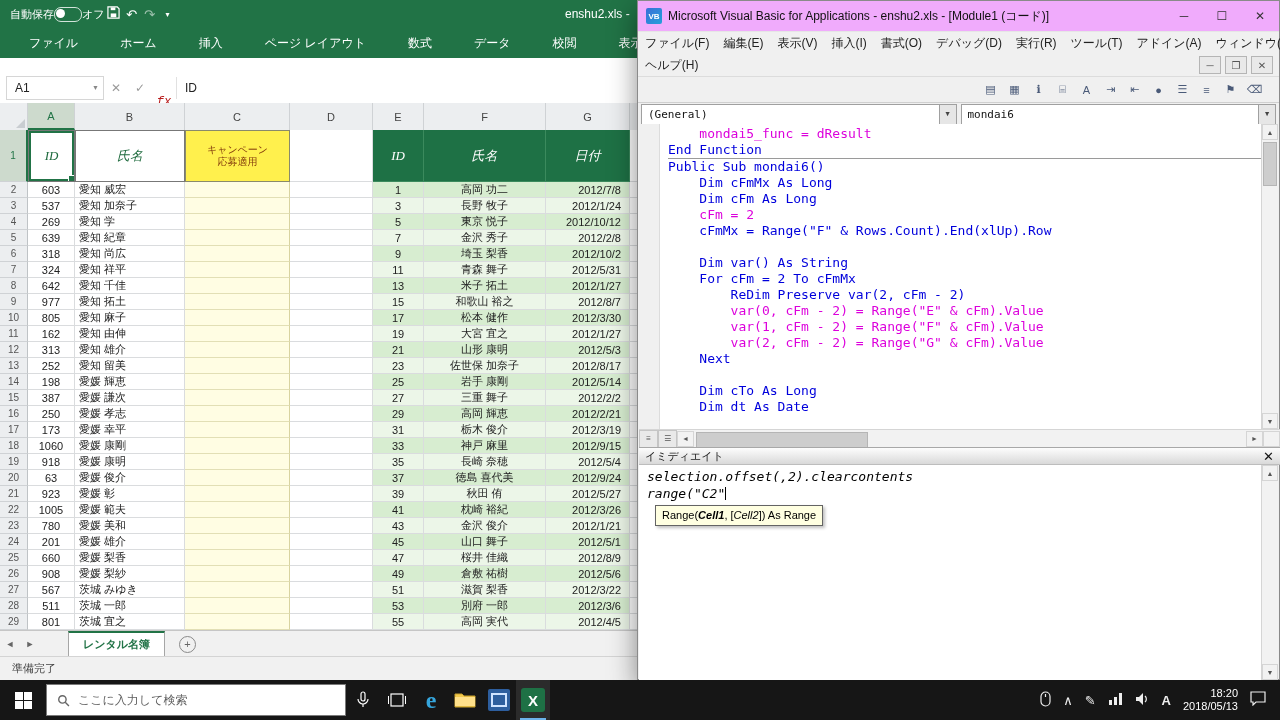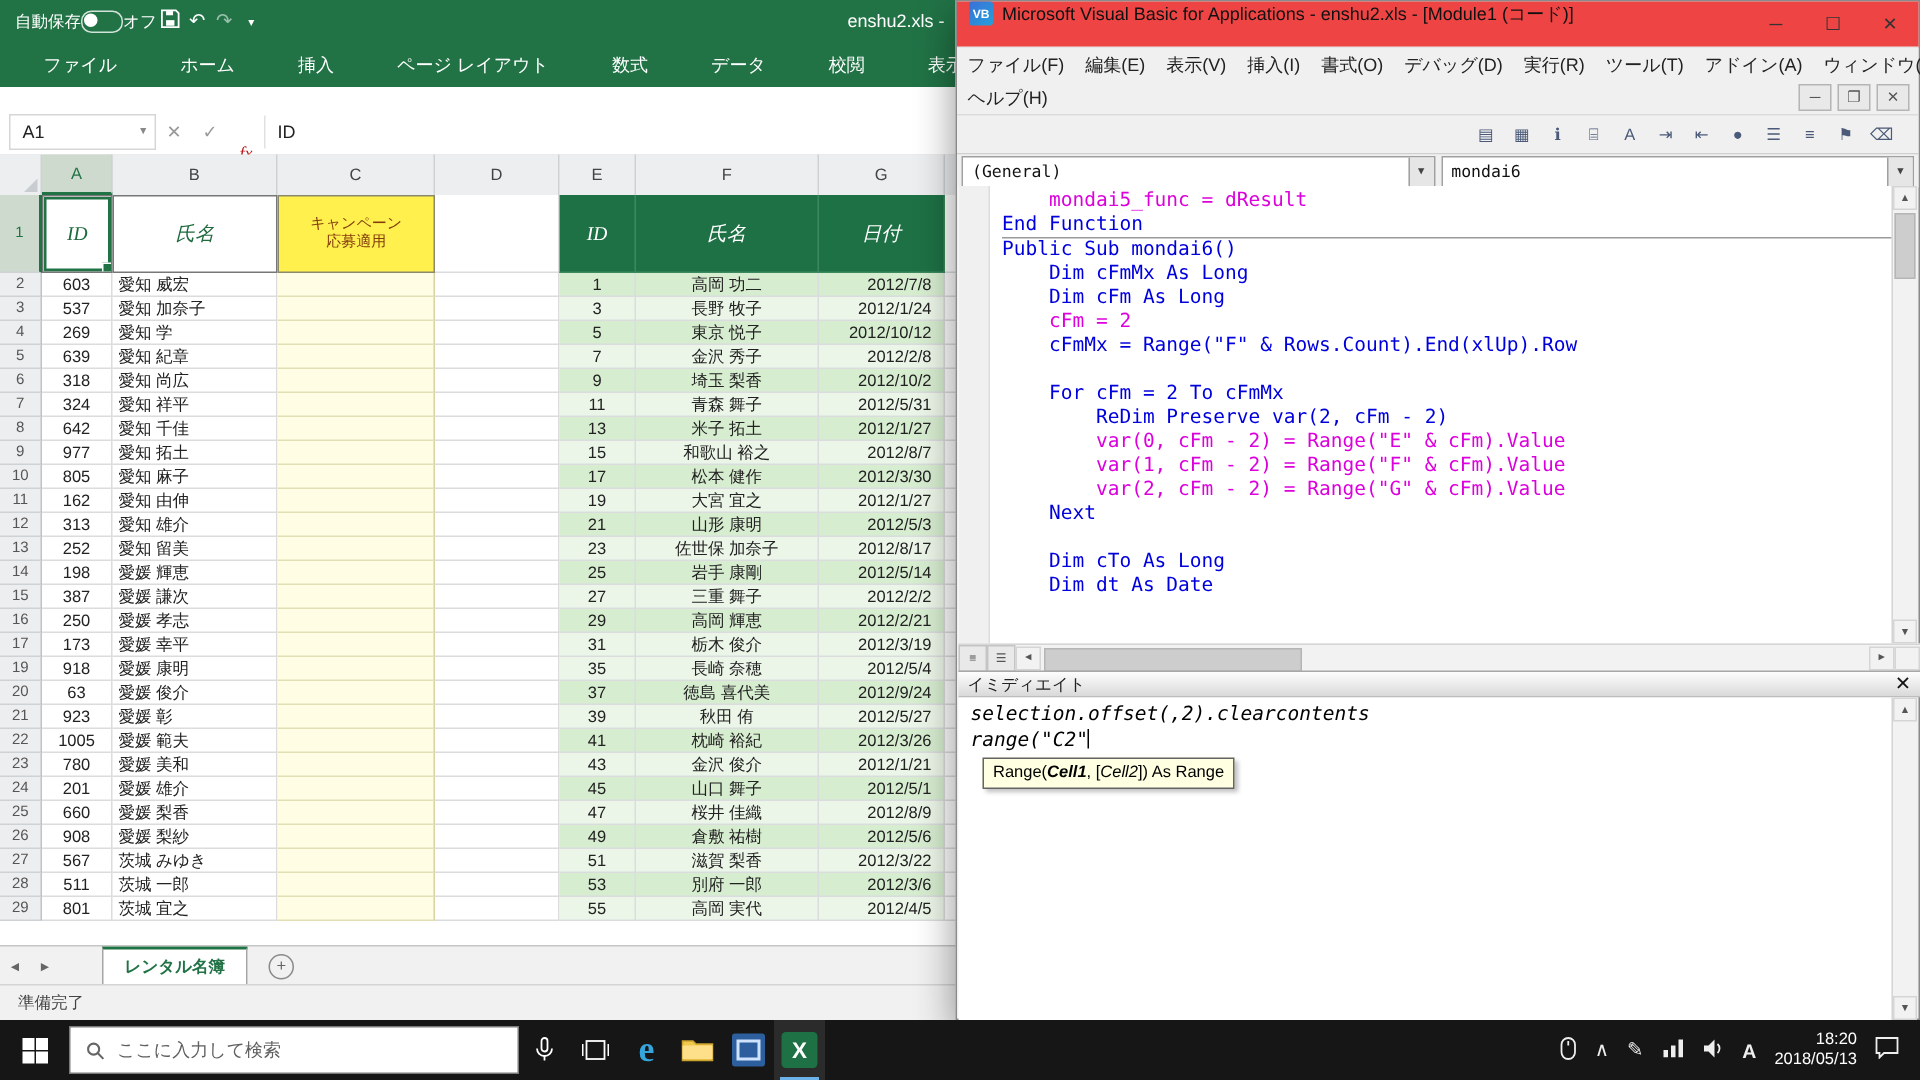--- a/index.html
+++ b/index.html
@@ -19,21 +19,21 @@
   #xl-ribbontabs{position:absolute;left:0;top:28px;width:1280px;height:30px;background:#217346;display:flex;align-items:center;color:#fff;}
   .rtab{padding:0 13px;font-size:12px;height:30px;line-height:30px;white-space:nowrap;margin-left:16px;}
   .tellme{display:flex;align-items:center;gap:6px;font-size:12px;margin-left:14px;white-space:nowrap;overflow:hidden;}
 
   #xl-formula-strip{position:absolute;left:0;top:58px;width:1280px;height:14px;background:#fff;}
   #xl-formulabar{position:absolute;left:0;top:72px;width:1280px;height:31px;background:#fff;border-bottom:1px solid #d4d4d4;
     display:flex;align-items:center;font-size:12px;color:#444;}
   .namebox{width:88px;height:22px;border:1px solid #d6d6d6;margin-left:6px;display:flex;align-items:center;padding-left:8px;color:#222;}
   .namebox .arr{margin-left:auto;margin-right:4px;font-size:7px;color:#888;}
   .fbtn{width:24px;text-align:center;color:#9a9a9a;font-size:12px;}
-  .fx{font-style:italic;font-family:Liberation Serif, serif;color:#b91c1c;margin-top:29px;}
+  .fx{font-style:italic;font-family:Liberation Mono, monospace;color:#b91c1c;margin-top:29px;}
   .formula-field{flex:1;height:22px;border-left:1px solid #e1e1e1;display:flex;align-items:center;padding-left:8px;color:#222;}
 
   
   #xl-colheads{position:absolute;left:0;top:103px;width:680px;height:27px;display:flex;background:#eceef0;border-bottom:1px solid #bfc3c6;}
   .colhead{border-right:1px solid #cfd2d5;font-size:11px;color:#444;display:flex;align-items:center;justify-content:center;box-sizing:border-box;height:27px;}
   .colhead.sel{background:#cddacd;color:#217346;border-bottom:2px solid #217346;}
   .corner{background:#eceef0;position:relative;}
   .corner::after{content:"";position:absolute;right:2px;bottom:2px;border-left:9px solid transparent;border-bottom:9px solid #c9cdd1;}
   .col-rh{width:28px;flex:none;}
   .col-a{width:47px;flex:none;}
@@ -73,21 +73,21 @@
   .sheettab{margin-left:28px;background:#fff;border:1px solid #a6a6a6;border-top:2px solid #217346;color:#217346;font-weight:bold;
     height:24px;display:flex;align-items:center;padding:0 14px;}
   .newsheet{margin-left:14px;width:15px;height:15px;border:1px solid #8a8a8a;border-radius:50%;display:flex;align-items:center;justify-content:center;color:#666;font-size:11px;line-height:1;}
 
   #xl-statusbar{position:absolute;left:0;top:656px;width:1280px;height:24px;background:#f1f1f1;border-top:1px solid #d4d4d4;
     display:flex;align-items:center;font-size:11px;color:#444;padding-left:12px;box-sizing:border-box;}
 
   
   #vba{position:absolute;left:637px;top:0;width:643px;height:680px;background:#f0f0f0;border:1px solid #8a8a8a;
     box-sizing:border-box;box-shadow:0 10px 26px rgba(0,0,0,.45);}
-  #vba-titlebar{height:30px;background:#ef4444;display:flex;font-size:12px;color:#111;border-bottom:1px solid #e6e6e6;}
+  #vba-titlebar{height:30px;background:#f0abfc;display:flex;align-items:center;font-size:12px;color:#111;border-bottom:1px solid #e6e6e6;}
   .vba-appicon{width:16px;height:16px;margin:0 6px 0 8px;border-radius:2px;background:linear-gradient(135deg,#3a6fd8,#25a0da);
     color:#fff;font-size:8px;font-weight:bold;display:flex;align-items:center;justify-content:center;}
   .wbtns{margin-left:auto;display:flex;}
   .wbtn{width:38px;height:30px;display:flex;align-items:center;justify-content:center;font-size:12px;color:#333;}
   .menurow{height:22px;display:flex;align-items:center;background:#f0f0f0;font-size:12px;color:#222;position:relative;}
   .mitem{padding:0 7px;white-space:nowrap;}
   .childbtns{position:absolute;right:6px;top:0;height:22px;display:flex;gap:4px;align-items:center;color:#555;font-size:10px;}
   .childbtn{width:20px;height:16px;border:1px solid #b5b5b5;background:#e9e9e9;display:flex;align-items:center;justify-content:center;}
   #vba-toolbar{height:25px;background:#f0f0f0;border-top:1px solid #dcdcdc;border-bottom:1px solid #d0d0d0;display:flex;align-items:center;justify-content:flex-end;padding-right:14px;gap:3px;}
   .tbicon{width:19px;height:19px;display:flex;align-items:center;justify-content:center;font-size:11px;color:#4a5a78;border:1px solid transparent;}
@@ -396,20 +396,31 @@
           <div class="cell col-a num">173</div>
           <div class="cell col-b lft">愛媛 幸平</div>
           <div class="cell col-c ycell"></div>
           <div class="cell col-d"></div>
           <div class="cell col-e num galt2">31</div>
           <div class="cell col-f ctr galt2">栃木 俊介</div>
           <div class="cell col-g date galt2">2012/3/19</div>
           <div class="cell col-h"></div>
         </div>
         <div class="grow">
+          <div class="rowhead col-rh">18</div>
+          <div class="cell col-a num">1060</div>
+          <div class="cell col-b lft">愛媛 康剛</div>
+          <div class="cell col-c ycell"></div>
+          <div class="cell col-d"></div>
+          <div class="cell col-e num galt1">33</div>
+          <div class="cell col-f ctr galt1">神戸 麻里</div>
+          <div class="cell col-g date galt1">2012/9/15</div>
+          <div class="cell col-h"></div>
+        </div>
+        <div class="grow">
           <div class="rowhead col-rh">19</div>
           <div class="cell col-a num">918</div>
           <div class="cell col-b lft">愛媛 康明</div>
           <div class="cell col-c ycell"></div>
           <div class="cell col-d"></div>
           <div class="cell col-e num galt2">35</div>
           <div class="cell col-f ctr galt2">長崎 奈穂</div>
           <div class="cell col-g date galt2">2012/5/4</div>
           <div class="cell col-h"></div>
         </div>
@@ -595,20 +606,21 @@
       <div id="vba-margin"></div>
       <div id="code-lines">
           <div class="cline mag">    mondai5_func = dResult</div>
           <div class="cline blu sep">End Function</div>
           <div class="cline blu">Public Sub mondai6()</div>
           <div class="cline blu">    Dim cFmMx As Long</div>
           <div class="cline blu">    Dim cFm As Long</div>
           <div class="cline mag">    cFm = 2</div>
           <div class="cline blu">    cFmMx = Range("F" &amp; Rows.Count).End(xlUp).Row</div>
           <div class="cline blu"></div>
+          <div class="cline blu">    Dim var() As String</div>
           <div class="cline blu">    For cFm = 2 To cFmMx</div>
           <div class="cline blu">        ReDim Preserve var(2, cFm - 2)</div>
           <div class="cline mag">        var(0, cFm - 2) = Range("E" &amp; cFm).Value</div>
           <div class="cline mag">        var(1, cFm - 2) = Range("F" &amp; cFm).Value</div>
           <div class="cline mag">        var(2, cFm - 2) = Range("G" &amp; cFm).Value</div>
           <div class="cline blu">    Next</div>
           <div class="cline blu"></div>
           <div class="cline blu">    Dim cTo As Long</div>
           <div class="cline blu">    Dim dt As Date</div>
         </div>

